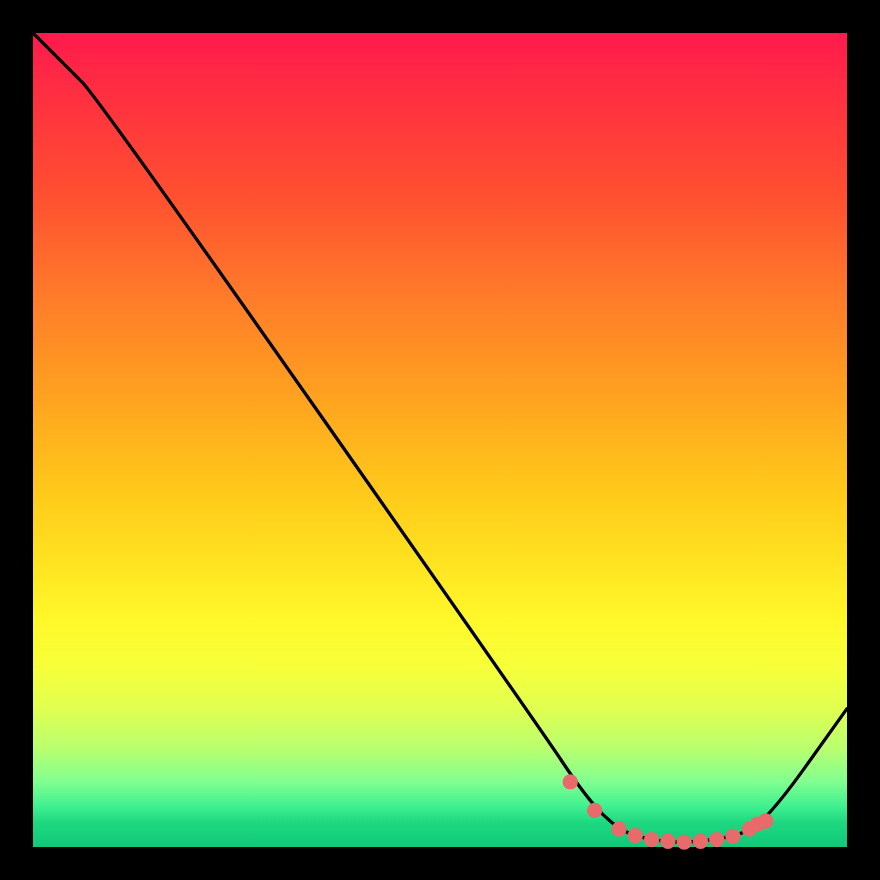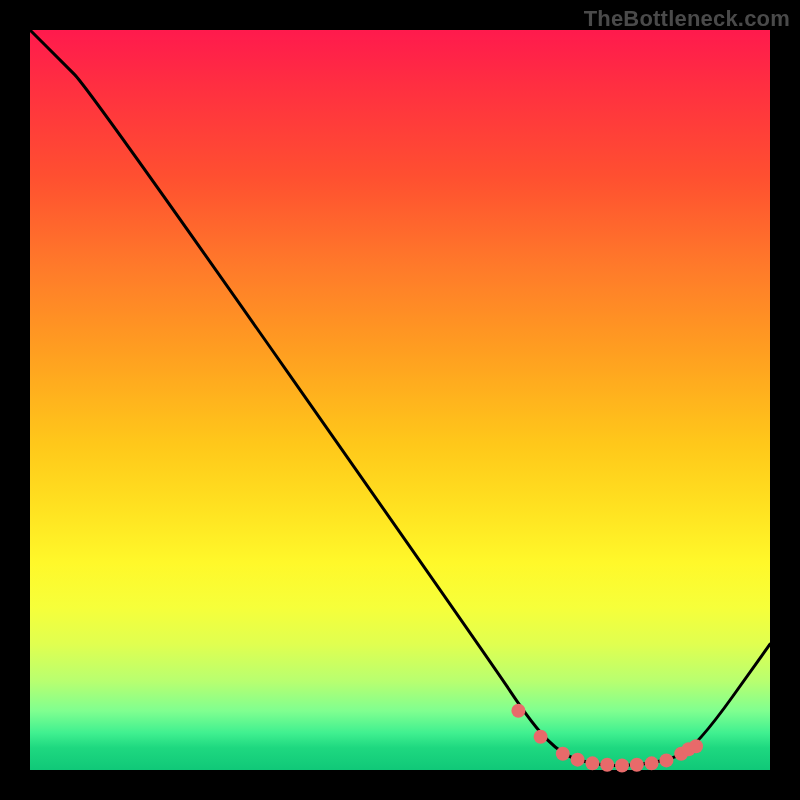--- a/index.html
+++ b/index.html
@@ -79,14 +79,13 @@
           <circle cx="592" cy="735.56" r="7" fill="#e86a6a"></circle>
           <circle cx="606.8" cy="734.82" r="7" fill="#e86a6a"></circle>
           <circle cx="621.6" cy="733.34" r="7" fill="#e86a6a"></circle>
           <circle cx="636.4" cy="730.38" r="7" fill="#e86a6a"></circle>
           <circle cx="651.2" cy="723.72" r="7" fill="#e86a6a"></circle>
           <circle cx="658.6" cy="719.28" r="7" fill="#e86a6a"></circle>
           <circle cx="666" cy="716.32" r="7" fill="#e86a6a"></circle>
         </g>
     </svg>
   </div>
-  <div class="watermark">TheBottleneck.com</div>
 </div>
 
 </body></html>

